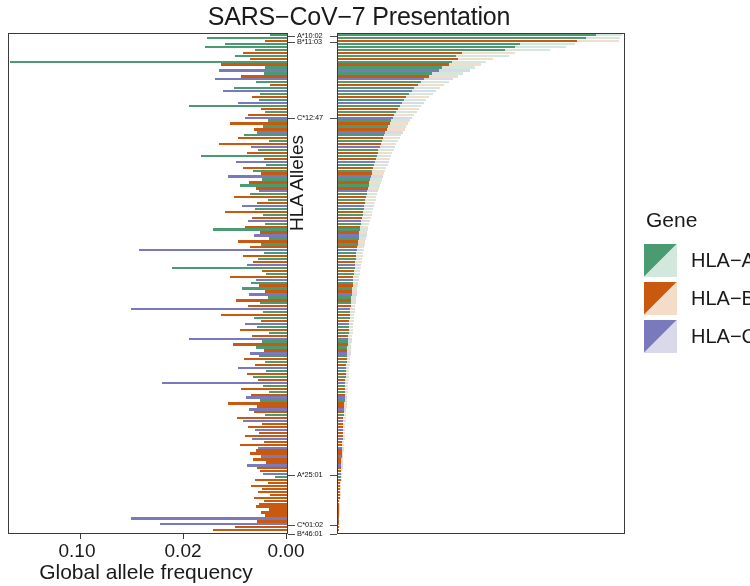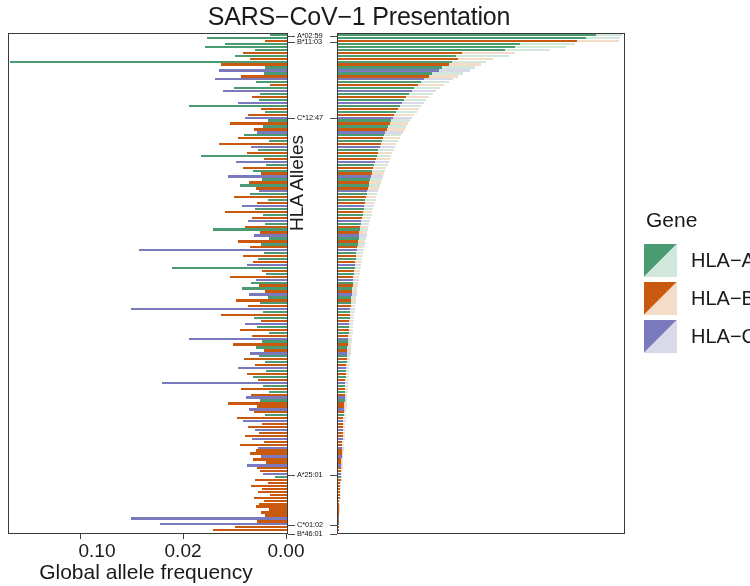--- a/index.html
+++ b/index.html
@@ -161,21 +161,21 @@
   .legend-label {
     font-size: 20px;
     color: #1a1a1a;
     margin-left: 14px;
     white-space: nowrap;
   }
 </style>
 </head>
 <body>
 
-<div id="chart-title">SARS−CoV−1 Presentation</div>
+<div id="chart-title">SARS−CoV−7 Presentation</div>
 
 <div class="panel" id="panel-left">
   <div class="bar-layer" id="bars-left">
       <div class="bar" style="right: 0px; top: 0px; width: 17.4407px; height: 2.29846px; background: rgb(74, 154, 114);"></div>
       <div class="bar" style="right: 0px; top: 2.94675px; width: 80.0222px; height: 2.29846px; background: rgb(74, 154, 114);"></div>
       <div class="bar" style="right: 0px; top: 5.89349px; width: 21.5444px; height: 2.29846px; background: rgb(200, 89, 15);"></div>
       <div class="bar" style="right: 0px; top: 8.84024px; width: 61.5556px; height: 2.29846px; background: rgb(74, 154, 114);"></div>
       <div class="bar" style="right: 0px; top: 11.787px; width: 82.0741px; height: 2.29846px; background: rgb(74, 154, 114);"></div>
       <div class="bar" style="right: 0px; top: 14.7337px; width: 31.8037px; height: 2.29846px; background: rgb(74, 154, 114);"></div>
       <div class="bar" style="right: 0px; top: 17.6805px; width: 44.1148px; height: 2.29846px; background: rgb(200, 89, 15);"></div>
@@ -340,21 +340,21 @@
       <div class="bar" style="right: 0px; top: 486.213px; width: 29.7519px; height: 2.29846px; background: rgb(200, 89, 15);"></div>
       <div class="bar" style="right: 0px; top: 489.16px; width: 127.215px; height: 2.29846px; background: rgb(123, 121, 189);"></div>
       <div class="bar" style="right: 0px; top: 492.107px; width: 52.3222px; height: 2.29846px; background: rgb(200, 89, 15);"></div>
       <div class="bar" style="right: 0px; top: 495.053px; width: 73.8667px; height: 2.29846px; background: rgb(200, 89, 15);"></div>
     </div>
 </div>
 
 <div id="axis-center">
     <div class="allele-tick tick-left" style="top: 2.97337px;"></div>
     <div class="allele-tick tick-right" style="top: 2.97337px;"></div>
-    <div class="allele-label" style="top: -1.02663px;">A*02:59</div>
+    <div class="allele-label" style="top: -1.02663px;">A*10:02</div>
     <div class="allele-tick tick-left" style="top: 8.86686px;"></div>
     <div class="allele-tick tick-right" style="top: 8.86686px;"></div>
     <div class="allele-label" style="top: 4.86686px;">B*11:03</div>
     <div class="allele-tick tick-left" style="top: 85.4822px;"></div>
     <div class="allele-tick tick-right" style="top: 85.4822px;"></div>
     <div class="allele-label" style="top: 81.4822px;">C*12:47</div>
     <div class="allele-tick tick-left" style="top: 442.038px;"></div>
     <div class="allele-tick tick-right" style="top: 442.038px;"></div>
     <div class="allele-label" style="top: 438.038px;">A*25:01</div>
     <div class="allele-tick tick-left" style="top: 492.133px;"></div>
@@ -709,21 +709,21 @@
       <div class="bar" style="left: 0px; top: 495.053px; width: 1px; height: 2.29846px; background: rgb(200, 89, 15);"></div>
     </div>
 </div>
 
 <div id="xaxis-ticks">
     <div class="xtick" style="left: 80.0741px;"></div>
     <div class="xtick" style="left: 183.037px;"></div>
     <div class="xtick" style="left: 286px;"></div>
   </div>
 <div id="xaxis-labels">
-    <div class="xtick-label" style="left: 97px;">0.10</div>
+    <div class="xtick-label" style="left: 77px;">0.10</div>
     <div class="xtick-label" style="left: 183.037px;">0.02</div>
     <div class="xtick-label" style="left: 286px;">0.00</div>
   </div>
 <div id="xlab">Global allele frequency</div>
 
 <div id="legend">
   <div id="legend-title">Gene</div>
   <div id="legend-items">
       <div class="legend-row">
         <div class="legend-swatch">

